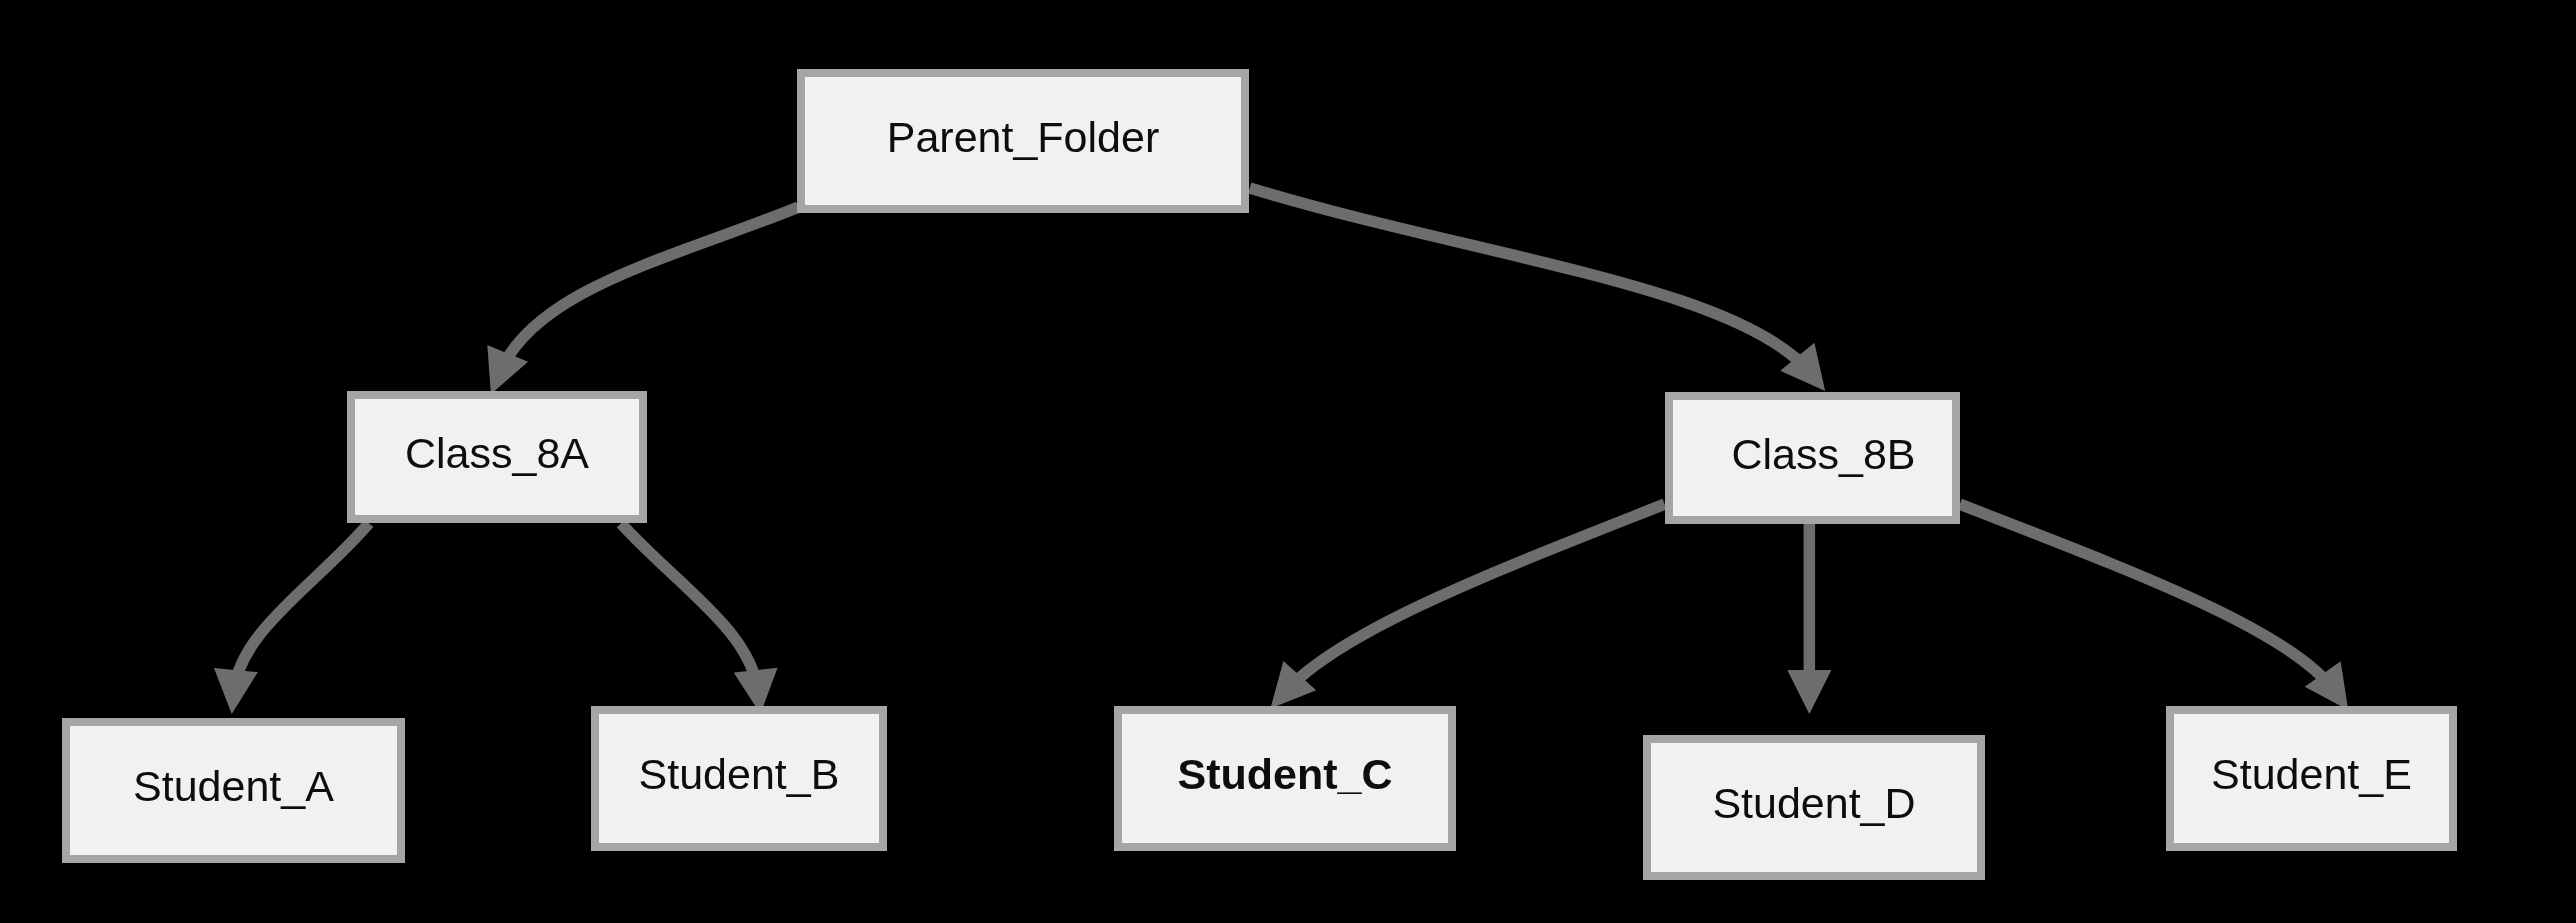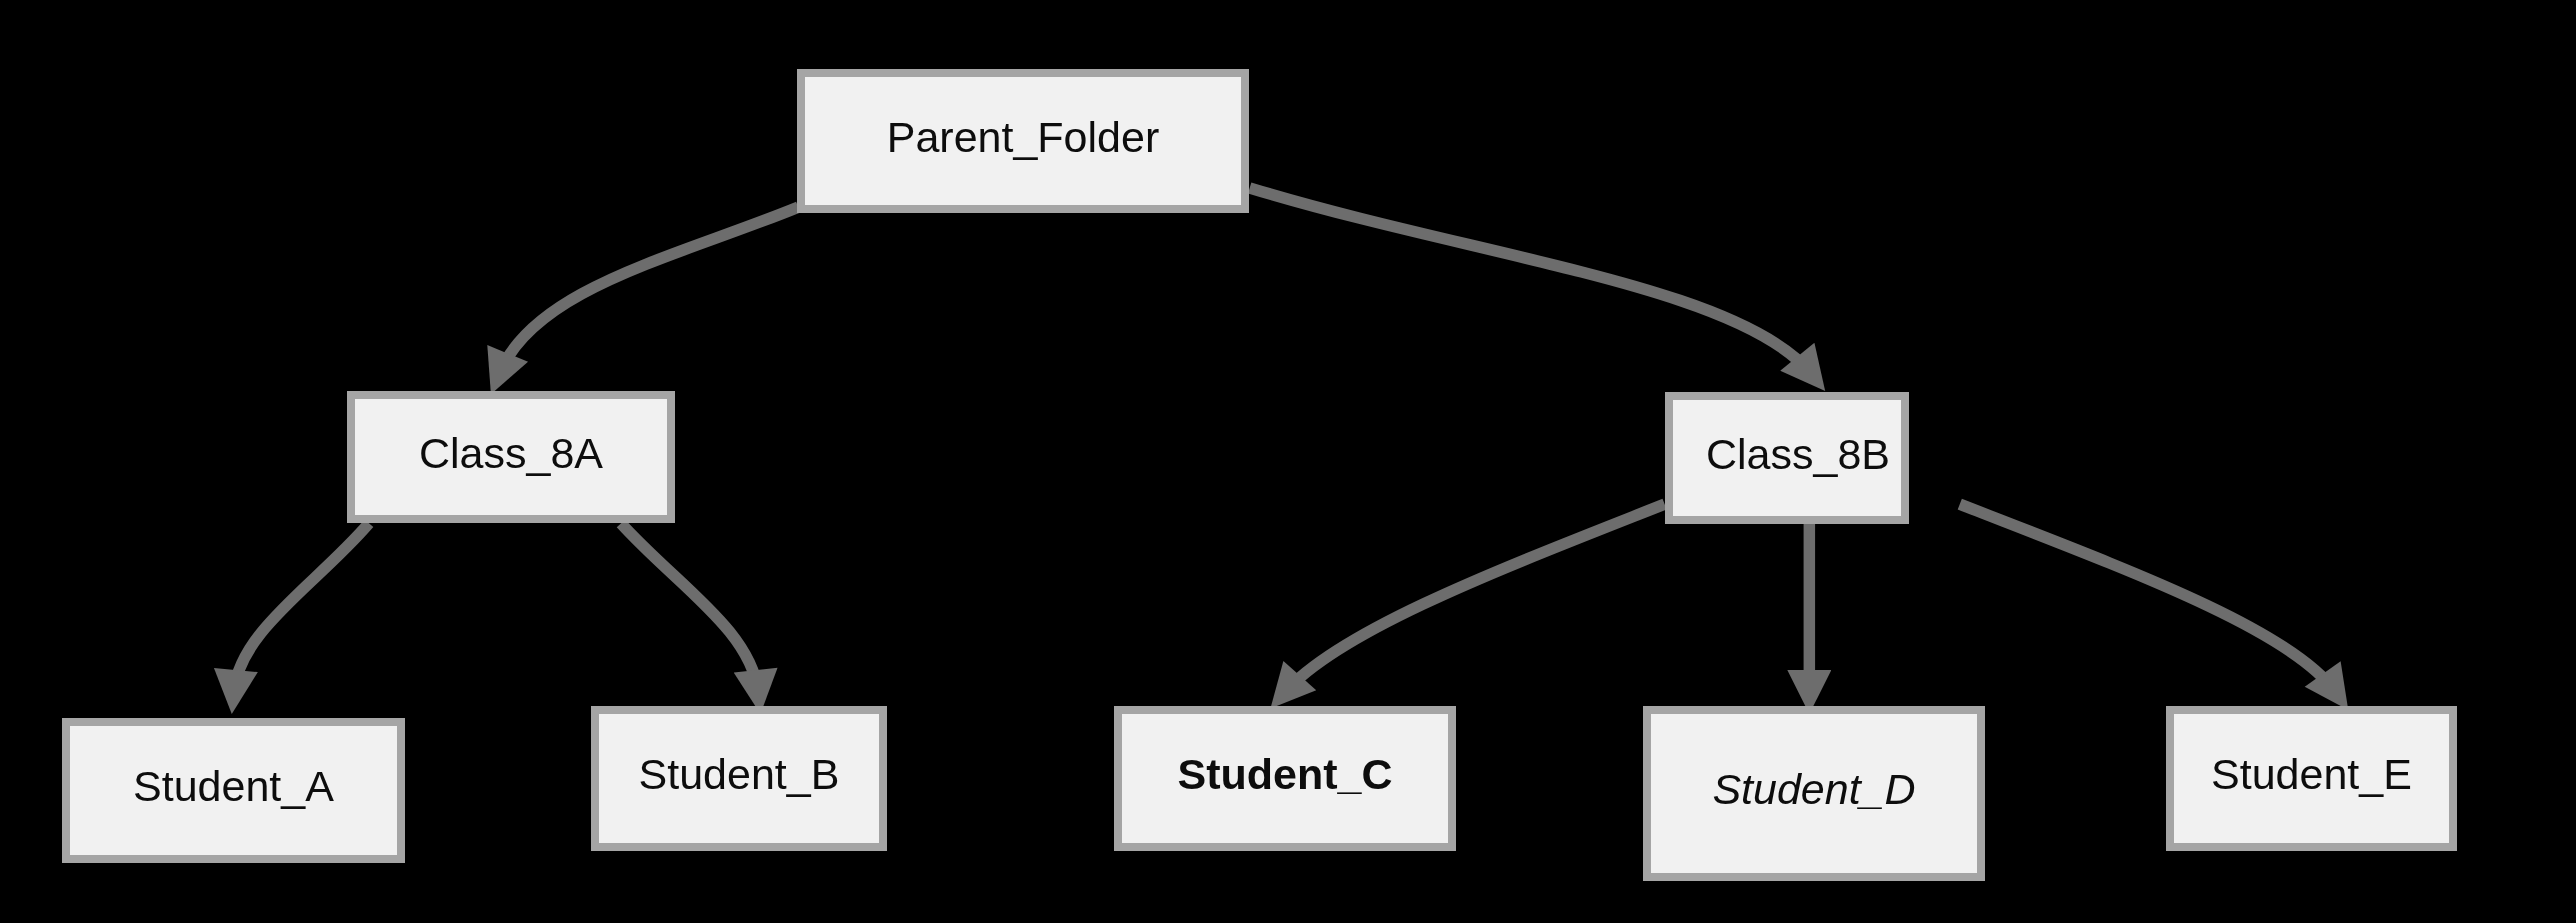--- a/index.html
+++ b/index.html
@@ -61,36 +61,36 @@
         <path class="edge" d="M 648 546 C 706 610, 784 658, 791 722" marker-end="url(#arrow)"></path>
         <path class="edge" d="M 1737 526 C 1570 592, 1400 656, 1341 722" marker-end="url(#arrow)"></path>
         <path class="edge" d="M 1888 546 L 1888 722" marker-end="url(#arrow)"></path>
         <path class="edge" d="M 2045 526 C 2214 592, 2390 656, 2437 722" marker-end="url(#arrow)"></path>
       </g>
   </svg>
   <div>
       <div class="node" style="left: 797px; top: 69px; width: 452px; height: 144px;">
         <span>Parent_Folder</span>
       </div>
-      <div class="node" style="left: 347px; top: 391px; width: 328px; height: 132px;">
+      <div class="node" style="left: 347px; top: 391px; width: 300px; height: 132px;">
         <span>Class_8A</span>
       </div>
-      <div class="node" style="left: 1665px; top: 392px; width: 244px; height: 132px; padding-left: 22px;">
+      <div class="node" style="left: 1665px; top: 392px; width: 295px; height: 132px; padding-left: 22px;">
         <span>Class_8B</span>
       </div>
       <div class="node" style="left: 62px; top: 706px; width: 343px; height: 145px; margin-top: 12px;">
         <span>Student_A</span>
       </div>
       <div class="node" style="left: 591px; top: 706px; width: 296px; height: 145px;">
         <span>Student_B</span>
       </div>
       <div class="node" style="left: 1114px; top: 706px; width: 342px; height: 145px; font-weight: bold;">
         <span>Student_C</span>
       </div>
-      <div class="node" style="left: 1643px; top: 706px; width: 342px; height: 175px; font-style: italic;">
+      <div class="node" style="left: 1643px; top: 735px; width: 342px; height: 145px;">
         <span>Student_D</span>
       </div>
       <div class="node" style="left: 2166px; top: 706px; width: 291px; height: 145px;">
         <span>Student_E</span>
       </div>
     </div>
 </div>
 
 
 </body></html>

